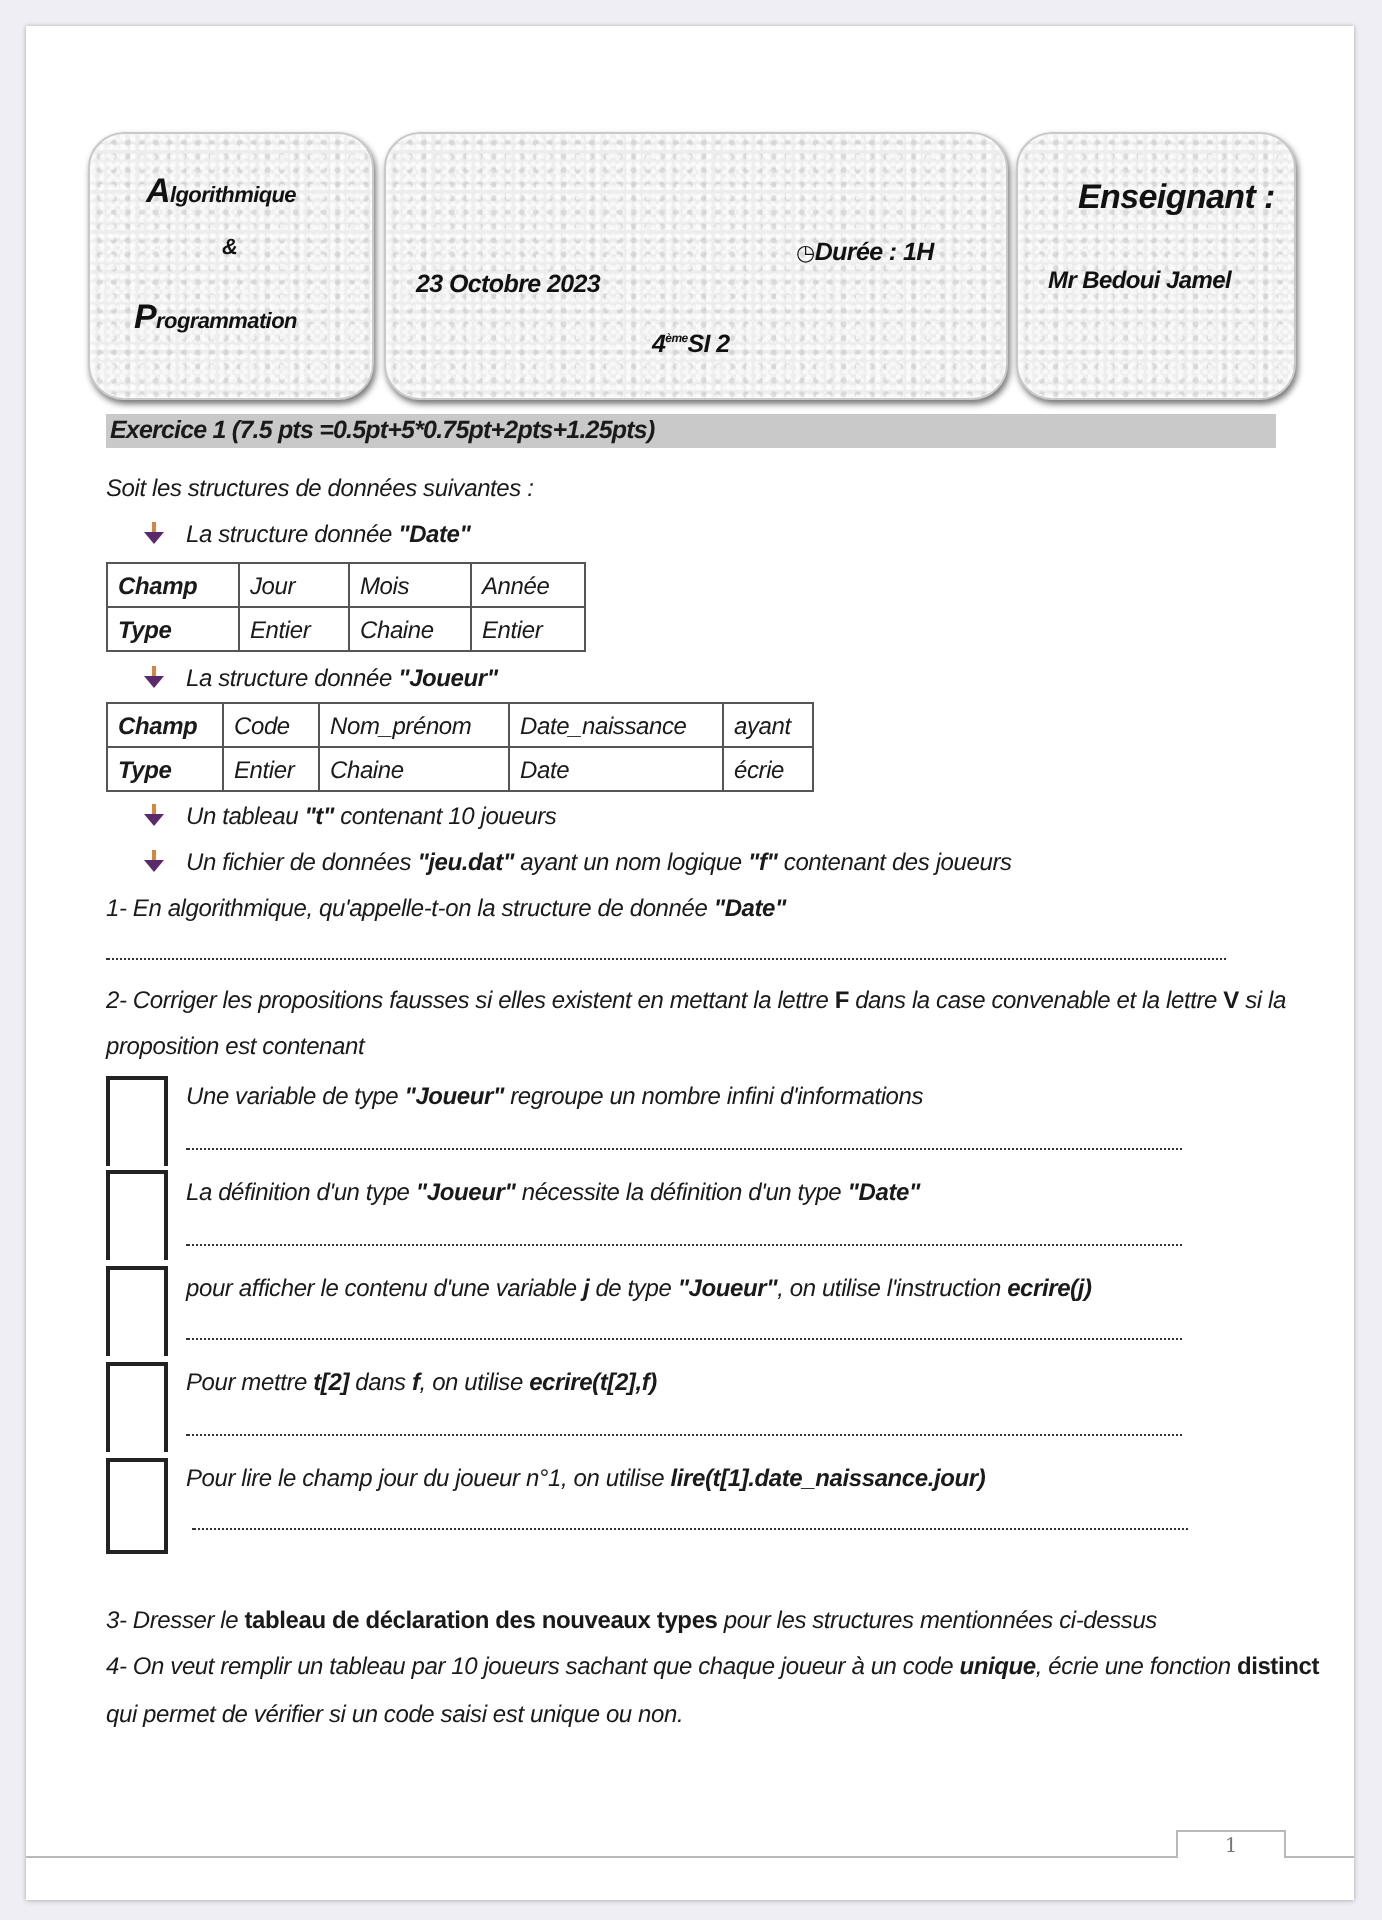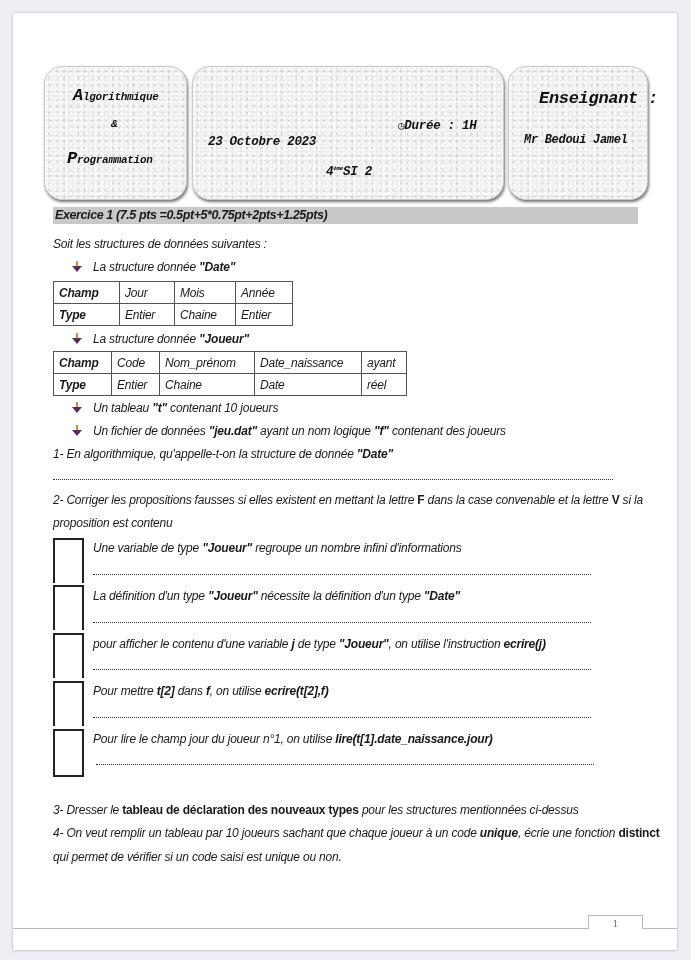--- a/index.html
+++ b/index.html
@@ -24,21 +24,21 @@
       radial-gradient(circle at 70% 60%, rgba(190,190,190,0.5) 0 1px, transparent 2px),
       radial-gradient(circle at 40% 80%, rgba(255,255,255,0.6) 0 1px, transparent 2px);
     background-size: 5px 5px, 7px 7px, 4px 4px;
     border: 1px solid #c9c9c9;
     box-shadow: 1px 2px 3px rgba(0,0,0,0.55), inset 0 0 2px rgba(255,255,255,0.8);
   }
   .hb1 { left: 44px; width: 141px; }
   .hb2 { left: 192px; width: 310px; }
   .hb3 { left: 508px; width: 138px; }
   .htext {
-    position: absolute; font-family: Liberation Mono, monospace;
+    position: absolute; font-family: Liberation Sans, sans-serif;
     font-weight: bold; font-style: italic; color: #111; white-space: nowrap;
     letter-spacing: -0.3px;
   }
   .cap { font-size: 17px; }
   
   .ex-bar {
     position: absolute; left: 53px; top: 207px; width: 585px; height: 17px;
     background: #c9c9c9;
   }
   .ex-bar span {
@@ -149,42 +149,42 @@
     <td style="width:37px;">Code</td>
     <td style="width:84px;">Nom_prénom</td>
     <td style="width:96px;">Date_naissance</td>
     <td style="width:34px;">ayant</td>
   </tr>
   <tr>
     <td class="h">Type</td>
     <td>Entier</td>
     <td>Chaine</td>
     <td>Date</td>
-    <td>réel</td>
+    <td>écrie</td>
   </tr>
 </tbody>
   </table>
 
 <svg class="bullet" style="left:71px;top:402px;" viewBox="0 0 12 12">
     <rect x="5" y="0" width="2" height="6" fill="#d08a40"></rect>
     <polygon points="1,5 11,5 6,11" fill="#5a2a6a"></polygon>
   </svg>
 <div class="t" style="left:93px;top:401px;"><span>Un tableau </span><b>"t"</b><span> contenant 10 joueurs</span></div>
 
 <svg class="bullet" style="left:71px;top:425px;" viewBox="0 0 12 12">
     <rect x="5" y="0" width="2" height="6" fill="#d08a40"></rect>
     <polygon points="1,5 11,5 6,11" fill="#5a2a6a"></polygon>
   </svg>
 <div class="t" style="left:93px;top:424px;"><span>Un fichier de données </span><b>"jeu.dat"</b><span> ayant un nom logique </span><b>"f"</b><span> contenant des joueurs</span></div>
 
 <div class="t" style="left:53px;top:447px;"><span>1- En algorithmique, qu'appelle-t-on la structure de donnée </span><b>"Date"</b></div>
 <div class="dots" style="left:53px;top:477px;width:560px;"></div>
 
 <div class="t" style="left:53px;top:493px;"><span>2- Corriger les propositions fausses si elles existent en mettant la lettre </span><b style="font-style:normal;">F</b><span> dans la case convenable et la lettre </span><b style="font-style:normal;">V</b><span> si la</span></div>
-<div class="t" style="left:53px;top:516px;">proposition est contenu</div>
+<div class="t" style="left:53px;top:516px;">proposition est contenant</div>
 
 <div class="qbox" style="top:538px;"></div>
 <div class="qbox" style="top:585px;"></div>
 <div class="qbox" style="top:633px;"></div>
 <div class="qbox" style="top:681px;"></div>
 <div class="qbox last" style="top:729px;"></div>
 
 <div class="t" style="left:93px;top:541px;"><span>Une variable de type </span><b>"Joueur"</b><span> regroupe un nombre infini d'informations</span></div>
 <div class="dots" style="left:93px;top:572px;width:498px;"></div>
 

